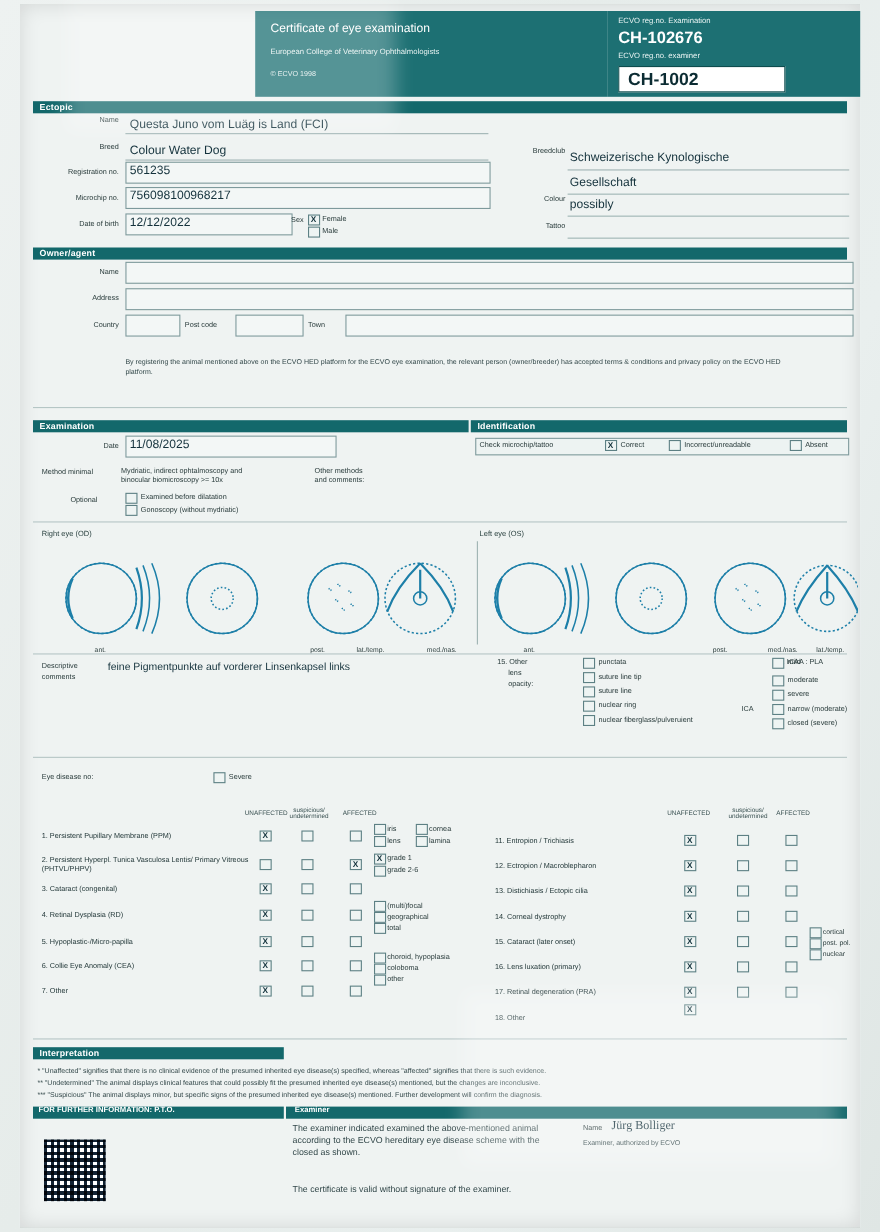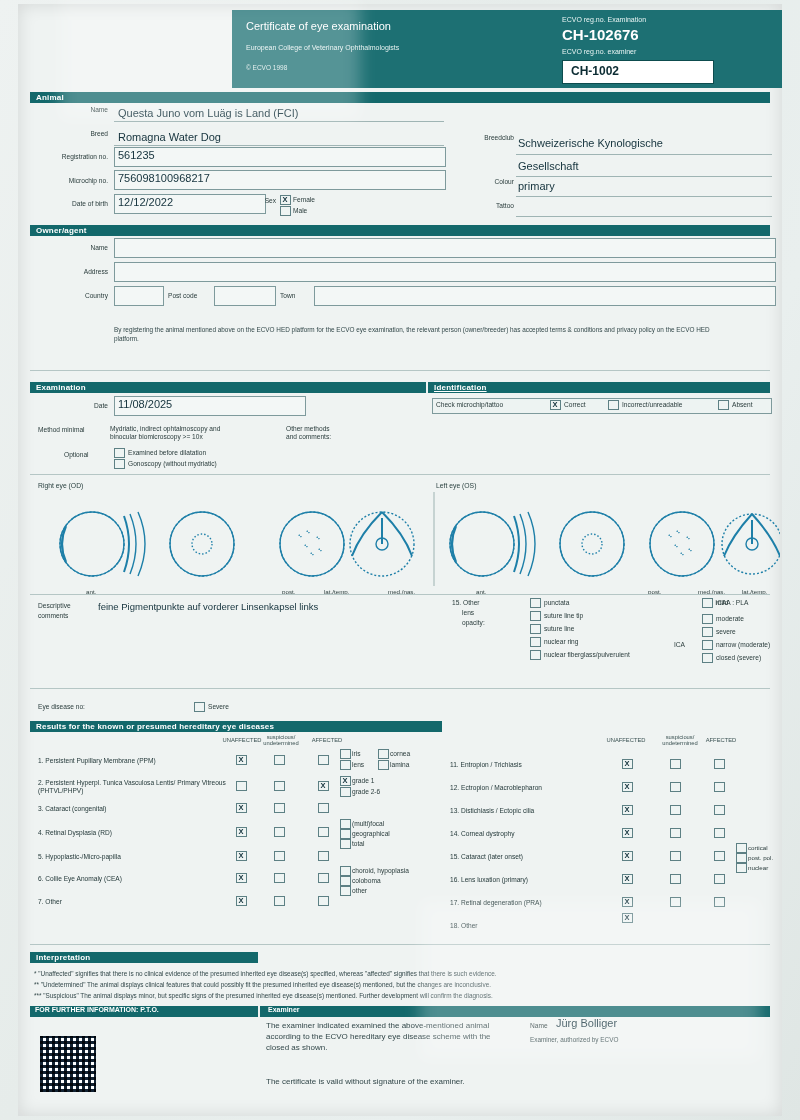--- a/index.html
+++ b/index.html
@@ -37,21 +37,21 @@
   .hdr-logo{position:absolute;left:22px;top:6px;width:192px;height:78px;background:#f2f6f5;border:1px solid #cfdcda;}
   .hdr-mid{position:absolute;left:214px;top:6px;width:320px;height:78px;background:#1d7073;}
   .hdr-right{position:absolute;left:534px;top:6px;width:230px;height:78px;background:#1d7073;}
   .hdr-mid .t1{position:absolute;left:14px;top:10px;font-size:11px;color:#fff;}
   .hdr-mid .t2{position:absolute;left:14px;top:34px;font-size:7px;color:#e6f2f1;}
   .hdr-mid .t3{position:absolute;left:14px;top:54px;font-size:6.5px;color:#dcebea;}
   .hdr-right .r1{position:absolute;left:10px;top:6px;font-size:7px;color:#eaf5f4;}
   .hdr-right .r2{position:absolute;left:10px;top:16px;font-size:15px;font-weight:bold;color:#fff;}
   .hdr-right .r3{position:absolute;left:10px;top:38px;font-size:7px;color:#eaf5f4;}
   .hdr-right .r4{position:absolute;left:10px;top:50px;width:150px;height:22px;background:#fff;border:1px solid #0d4c4e;}
-  .hdr-right .r4 span{position:absolute;left:8px;top:3px;font-size:12px;font-weight:bold;color:#0c2c33;}
+  .hdr-right .r4 span{position:absolute;left:8px;top:3px;font-size:16px;font-weight:bold;color:#0c2c33;}
   .ecvo{position:absolute;left:34px;top:14px;font-size:34px;font-weight:bold;color:#1c6e84;letter-spacing:1px;}
   .ring{position:absolute;border:3px solid #1c6e84;border-radius:50%;}
   .star{position:absolute;color:#1c6e84;font-size:7px;}
   .note{position:absolute;font-size:6.4px;color:#33484a;line-height:1.35;}
   .small{font-size:6.2px;}
   .eye-svg{position:absolute;}
   .sec-title{position:absolute;font-size:6.8px;color:#29403f;}
   .tblhdr{position:absolute;font-size:5.8px;color:#3a5152;text-align:center;}
   .row-lbl{position:absolute;font-size:6.6px;color:#24393a;}
   .qr{position:absolute;left:22px;top:1032px;width:56px;height:56px;background:
@@ -76,29 +76,29 @@
 
   <div class="hdr-right">
     <div class="r1">ECVO reg.no. Examination</div>
     <div class="r2">CH-102676</div>
     <div class="r3">ECVO reg.no. examiner</div>
     <div class="r4">
           <span>CH-1002</span>
         </div>
   </div>
 
-  <div class="bar" style="left:12px;top:88px;width:740px;"><span>Animal</span></div>
+  <div class="bar" style="left:12px;top:88px;width:740px;"><span>Ectopic</span></div>
 
   <div class="lbl" style="left:20px;top:102px;width:70px;">Name</div>
   <div class="line" style="left:96px;top:117px;width:330px;"></div>
   <div class="val" style="left:100px;top:103px;">Questa Juno vom Luäg is Land (FCI)</div>
 
   <div class="lbl" style="left:20px;top:126px;width:70px;">Breed</div>
   <div class="line" style="left:96px;top:141px;width:330px;"></div>
-  <div class="val" style="left:100px;top:127px;">Romagna Water Dog</div>
+  <div class="val" style="left:100px;top:127px;">Colour Water Dog</div>
 
   <div class="lbl" style="left:14px;top:149px;width:76px;">Registration no.</div>
   <div class="box" style="left:96px;top:143px;width:330px;height:18px;"></div>
   <div class="val" style="left:100px;top:145px;">561235</div>
 
   <div class="lbl" style="left:14px;top:173px;width:76px;">Microchip no.</div>
   <div class="box" style="left:96px;top:166px;width:330px;height:18px;"></div>
   <div class="val" style="left:100px;top:168px;">756098100968217</div>
 
   <div class="lbl" style="left:14px;top:196px;width:76px;">Date of birth</div>
@@ -112,21 +112,21 @@
   <div class="lbl l" style="left:275px;top:203px;width:50px;">Male</div>
 
   <div class="lbl" style="left:436px;top:130px;width:60px;">Breedclub</div>
   <div class="line" style="left:498px;top:150px;width:256px;"></div>
   <div class="line" style="left:498px;top:172px;width:256px;"></div>
   <div class="val" style="left:500px;top:133px;">Schweizerische Kynologische</div>
   <div class="val" style="left:500px;top:156px;">Gesellschaft</div>
 
   <div class="lbl" style="left:436px;top:174px;width:60px;">Colour</div>
   <div class="line" style="left:498px;top:192px;width:256px;"></div>
-  <div class="val" style="left:500px;top:176px;">primary</div>
+  <div class="val" style="left:500px;top:176px;">possibly</div>
 
   <div class="lbl" style="left:436px;top:198px;width:60px;">Tattoo</div>
   <div class="line" style="left:498px;top:212px;width:256px;"></div>
 
   <div class="bar" style="left:12px;top:221px;width:740px;"><span>Owner/agent</span></div>
 
   <div class="lbl" style="left:20px;top:240px;width:70px;">Name</div>
   <div class="box" style="left:96px;top:234px;width:660px;height:18px;"></div>
 
   <div class="lbl" style="left:14px;top:264px;width:76px;">Address</div>
@@ -137,21 +137,21 @@
   <div class="lbl l" style="left:150px;top:288px;width:60px;">Post code</div>
   <div class="box" style="left:196px;top:282px;width:60px;height:18px;"></div>
   <div class="lbl l" style="left:262px;top:288px;width:40px;">Town</div>
   <div class="box" style="left:296px;top:282px;width:460px;height:18px;"></div>
 
   <div class="note" style="left:96px;top:322px;width:620px;">By registering the animal mentioned above on the ECVO HED platform for the ECVO eye examination, the relevant person (owner/breeder) has accepted terms &amp; conditions and privacy policy on the ECVO HED platform.</div>
 
   <div class="line" style="left:12px;top:366px;width:740px;border-bottom:1px solid #b5c6c5;"></div>
 
   <div class="bar" style="left:12px;top:378px;width:396px;"><span>Examination</span></div>
-  <div class="bar" style="left:410px;top:378px;width:342px;text-decoration:underline;"><span>Identification</span></div>
+  <div class="bar" style="left:410px;top:378px;width:342px;"><span>Identification</span></div>
 
   <div class="lbl" style="left:20px;top:398px;width:70px;">Date</div>
   <div class="box" style="left:96px;top:392px;width:190px;height:18px;"></div>
   <div class="val" style="left:100px;top:394px;">11/08/2025</div>
 
   <div class="lbl l" style="left:20px;top:422px;width:76px;">Method minimal</div>
   <div class="lbl l" style="left:92px;top:421px;width:190px;">Mydriatic, indirect ophtalmoscopy and</div>
   <div class="lbl l" style="left:92px;top:429px;width:190px;">binocular biomicroscopy &gt;= 10x</div>
 
   <div class="lbl l" style="left:46px;top:447px;width:50px;">Optional</div>
@@ -277,21 +277,20 @@
   <div class="lbl l" style="left:698px;top:637px;width:80px;">narrow (moderate)</div>
   <div class="chk" style="left:684px;top:649px;"></div>
   <div class="lbl l" style="left:698px;top:650px;width:80px;">closed (severe)</div>
 
   <div class="line" style="left:12px;top:684px;width:740px;border-bottom:1px solid #b5c6c5;"></div>
 
   <div class="lbl l" style="left:20px;top:699px;width:90px;">Eye disease no:</div>
   <div class="chk" style="left:176px;top:698px;"></div>
   <div class="lbl l" style="left:190px;top:699px;width:60px;">Severe</div>
 
-  <div class="bar" style="left:12px;top:717px;width:412px;"><span>Results for the known or presumed hereditary eye diseases</span></div>
 
   <div class="tblhdr" style="left:196px;top:733px;width:56px;">UNAFFECTED</div>
   <div class="tblhdr" style="left:238px;top:730px;width:50px;">suspicious/</div>
   <div class="tblhdr" style="left:238px;top:736px;width:50px;">undetermined</div>
   <div class="tblhdr" style="left:286px;top:733px;width:46px;">AFFECTED</div>
 
   <div class="tblhdr" style="left:580px;top:733px;width:56px;">UNAFFECTED</div>
   <div class="tblhdr" style="left:637px;top:730px;width:50px;">suspicious/</div>
   <div class="tblhdr" style="left:637px;top:736px;width:50px;">undetermined</div>
   <div class="tblhdr" style="left:680px;top:733px;width:46px;">AFFECTED</div>
@@ -408,20 +407,20 @@
 
   <div class="footer-bar" style="left:12px;top:1002px;width:228px;"><span>FOR FURTHER INFORMATION: P.T.O.</span></div>
   <div class="footer-bar" style="left:242px;top:1002px;width:510px;padding-left:8px;"><span>Examiner</span></div>
 
   <div class="qr"></div>
 
   <div class="note" style="left:248px;top:1016px;width:230px;font-size:8px;line-height:1.4;">The examiner indicated examined the above-mentioned  animal according to the ECVO hereditary eye disease scheme with the closed as shown.</div>
   <div class="note" style="left:248px;top:1072px;width:230px;font-size:8px;line-height:1.4;">The certificate is valid without signature of the examiner.</div>
 
   <div class="lbl l" style="left:512px;top:1018px;width:40px;">Name</div>
-  <div class="val" style="left:538px;top:1013px;">Jürg Bolliger</div>
+  <div class="val" style="left:538px;top:1013px;font-family:Liberation Serif, serif;">Jürg Bolliger</div>
   <div class="note" style="left:512px;top:1032px;width:220px;">Examiner, authorized by ECVO</div>
 
 </div>
 
 <div class="hl" style="left:60px;top:0;width:300px;height:120px;"></div>
 <div class="hl" style="left:420px;top:900px;width:340px;height:160px;"></div>
 </div>
 
 </body></html>

